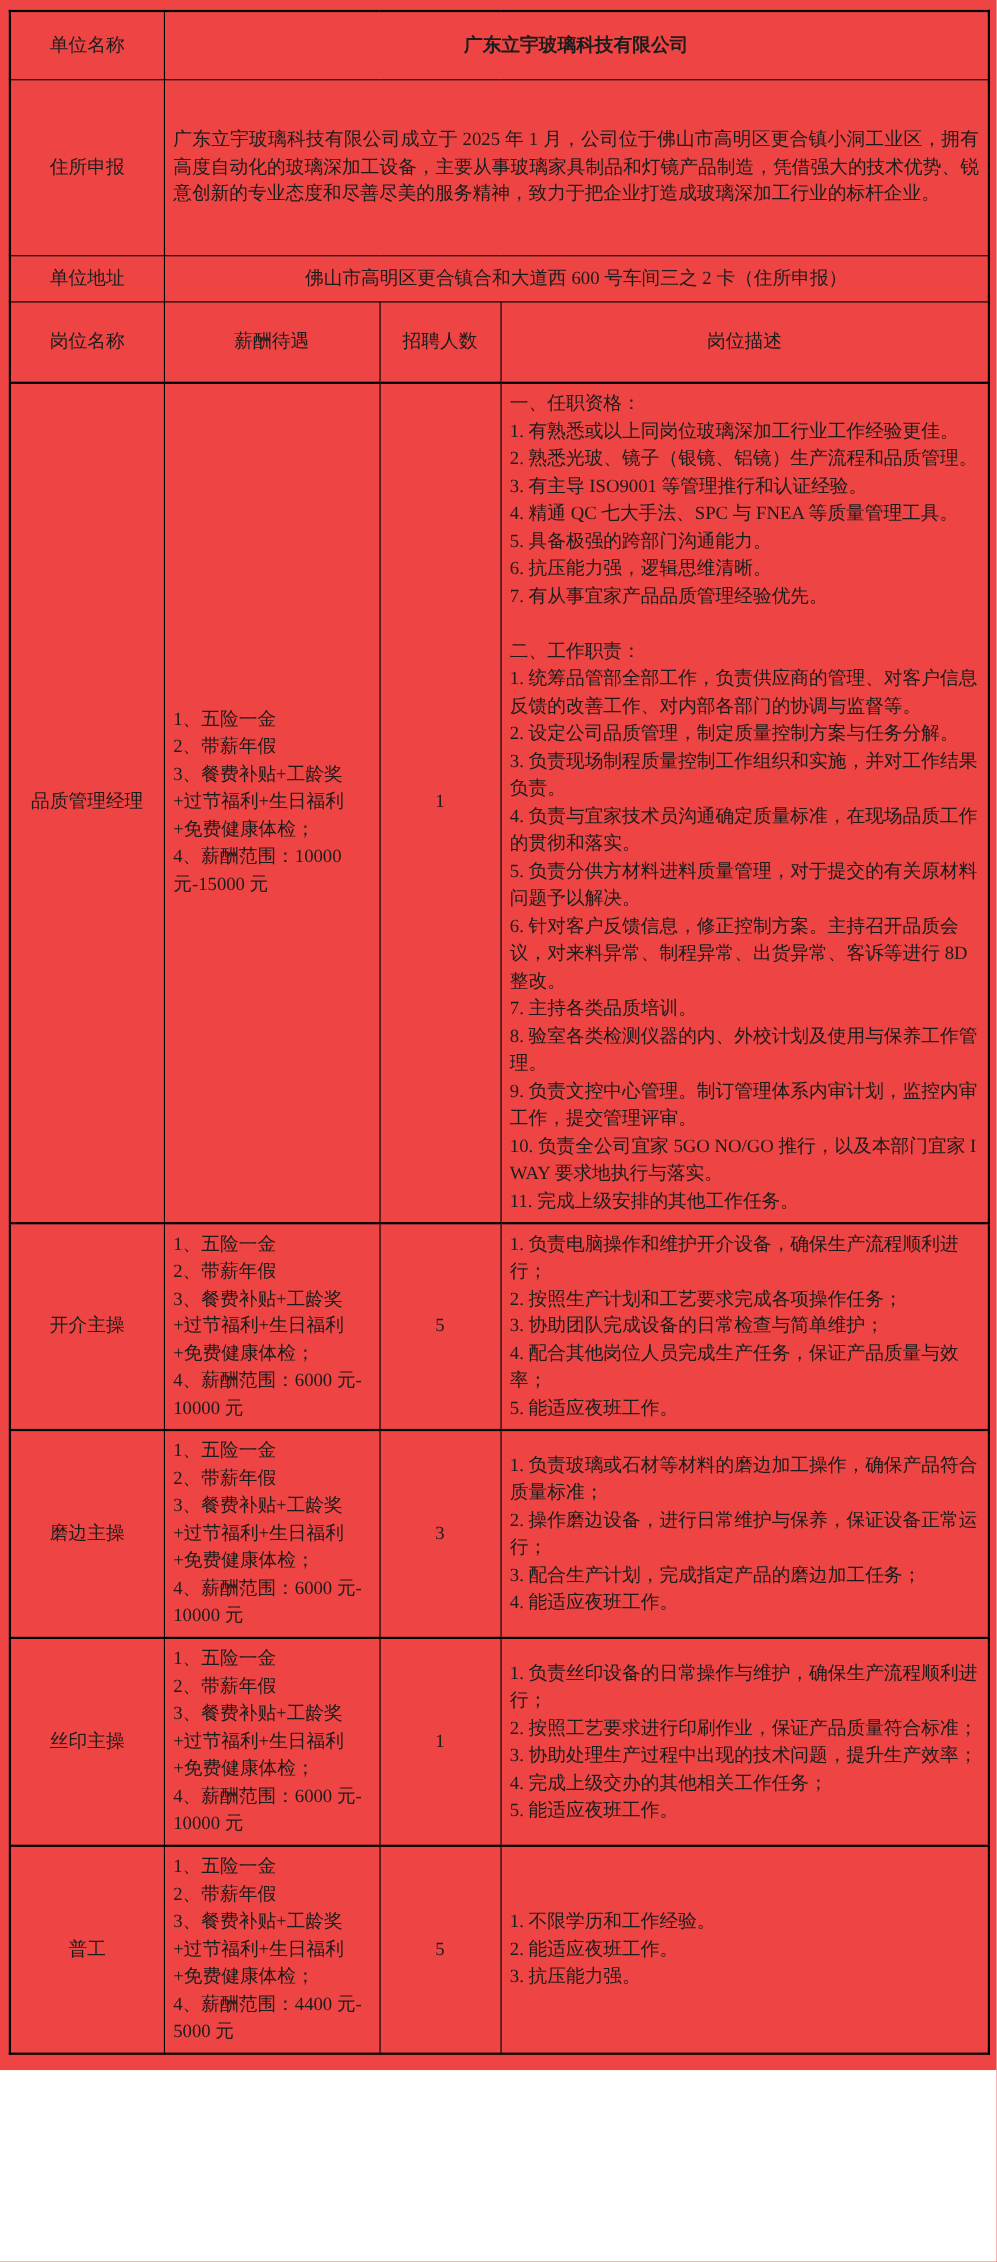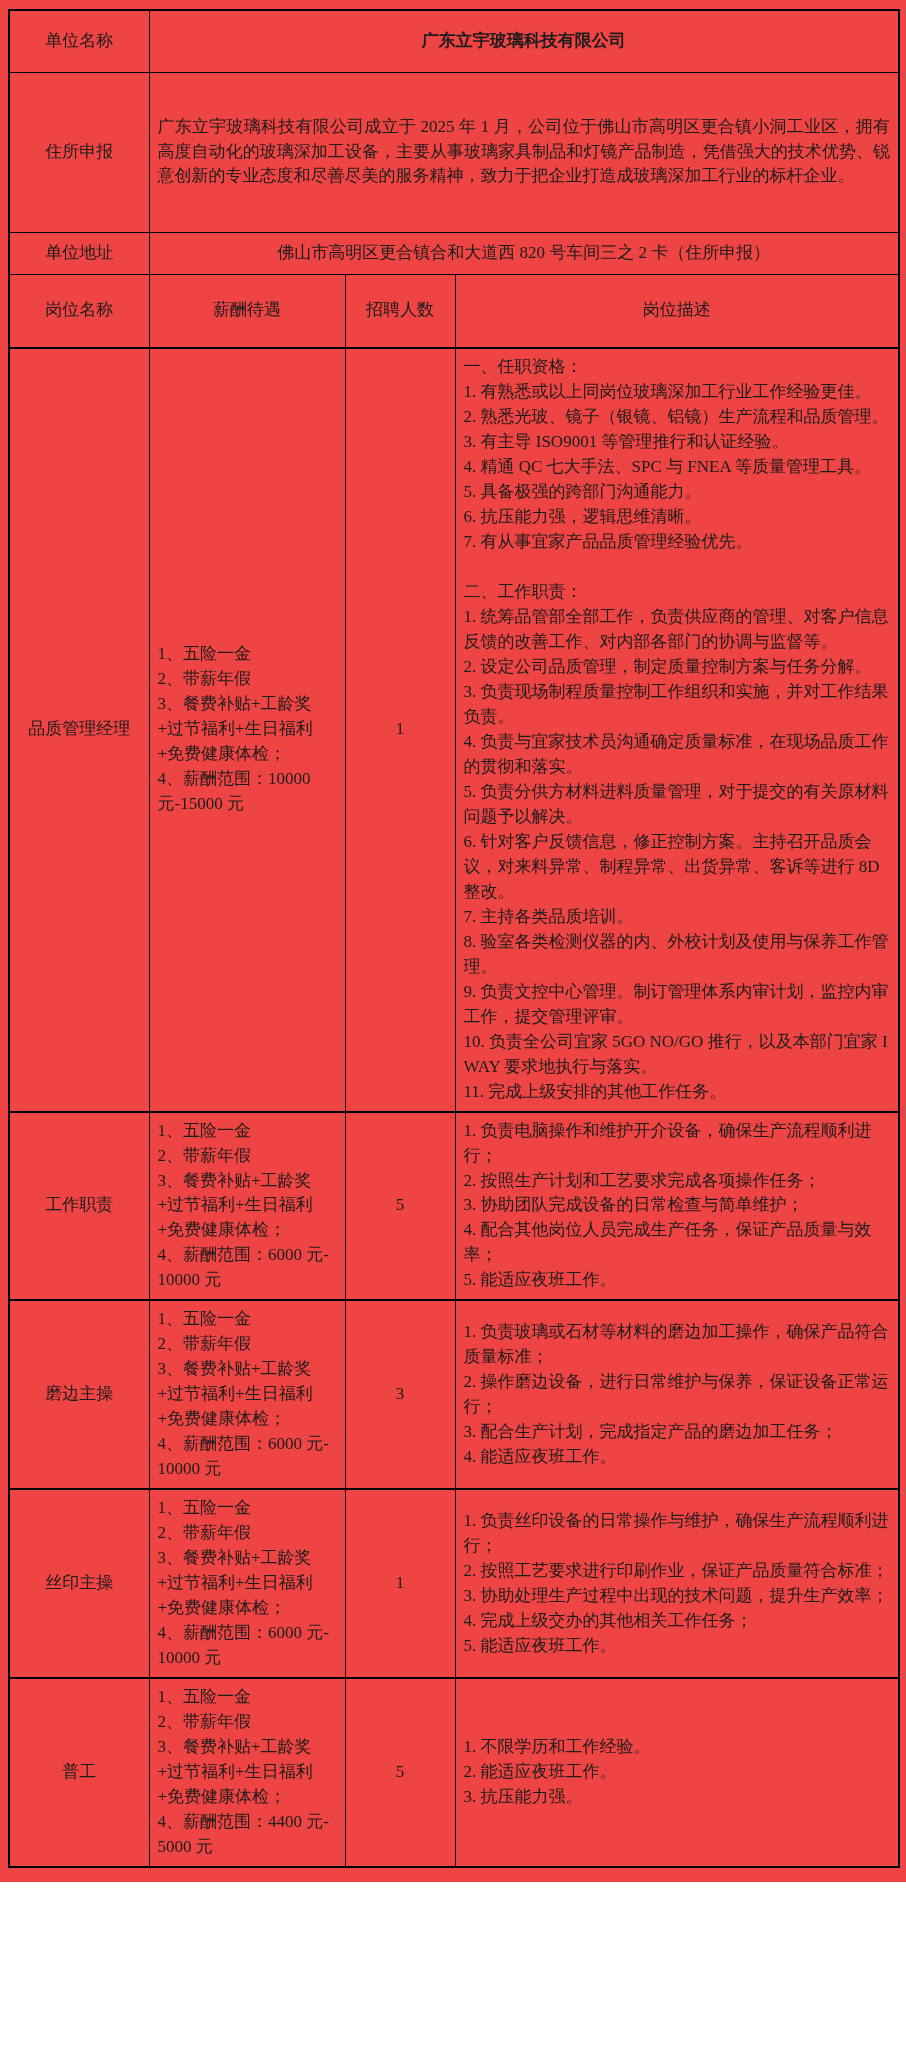--- a/index.html
+++ b/index.html
@@ -82,21 +82,21 @@
       <td class="company-cell" colspan="3">广东立宇玻璃科技有限公司</td>
     </tr>
 
     <tr class="row-intro">
       <td class="label-cell">住所申报</td>
       <td class="intro-cell" colspan="3">广东立宇玻璃科技有限公司成立于 2025 年 1 月，公司位于佛山市高明区更合镇小洞工业区，拥有高度自动化的玻璃深加工设备，主要从事玻璃家具制品和灯镜产品制造，凭借强大的技术优势、锐意创新的专业态度和尽善尽美的服务精神，致力于把企业打造成玻璃深加工行业的标杆企业。</td>
     </tr>
 
     <tr class="row-address">
       <td class="label-cell">单位地址</td>
-      <td class="center-cell" colspan="3">佛山市高明区更合镇合和大道西 820 号车间三之 2 卡（住所申报）</td>
+      <td class="center-cell" colspan="3">佛山市高明区更合镇合和大道西 600 号车间三之 2 卡（住所申报）</td>
     </tr>
 
 
     <tr class="row-colheads">
       <td class="label-cell">岗位名称</td>
       <td class="label-cell">薪酬待遇</td>
       <td class="label-cell">招聘人数</td>
       <td class="label-cell">岗位描述</td>
     </tr>
 
@@ -124,21 +124,21 @@
 5. 负责分供方材料进料质量管理，对于提交的有关原材料问题予以解决。
 6. 针对客户反馈信息，修正控制方案。主持召开品质会议，对来料异常、制程异常、出货异常、客诉等进行 8D 整改。
 7. 主持各类品质培训。
 8. 验室各类检测仪器的内、外校计划及使用与保养工作管理。
 9. 负责文控中心管理。制订管理体系内审计划，监控内审工作，提交管理评审。
 10. 负责全公司宜家 5GO NO/GO 推行，以及本部门宜家 IWAY 要求地执行与落实。
 11. 完成上级安排的其他工作任务。</td>
     </tr>
 
     <tr class="job-row">
-      <td class="label-cell">工作职责</td>
+      <td class="label-cell">开介主操</td>
       <td class="salary-cell">1、五险一金
 2、带薪年假
 3、餐费补贴+工龄奖+过节福利+生日福利+免费健康体检；
 4、薪酬范围：6000 元-10000 元</td>
       <td class="center-cell">5</td>
       <td class="desc-cell"> 1. 负责电脑操作和维护开介设备，确保生产流程顺利进行；
 2. 按照生产计划和工艺要求完成各项操作任务；
 3.  协助团队完成设备的日常检查与简单维护；
 4. 配合其他岗位人员完成生产任务，保证产品质量与效率；
 5. 能适应夜班工作。</td>

